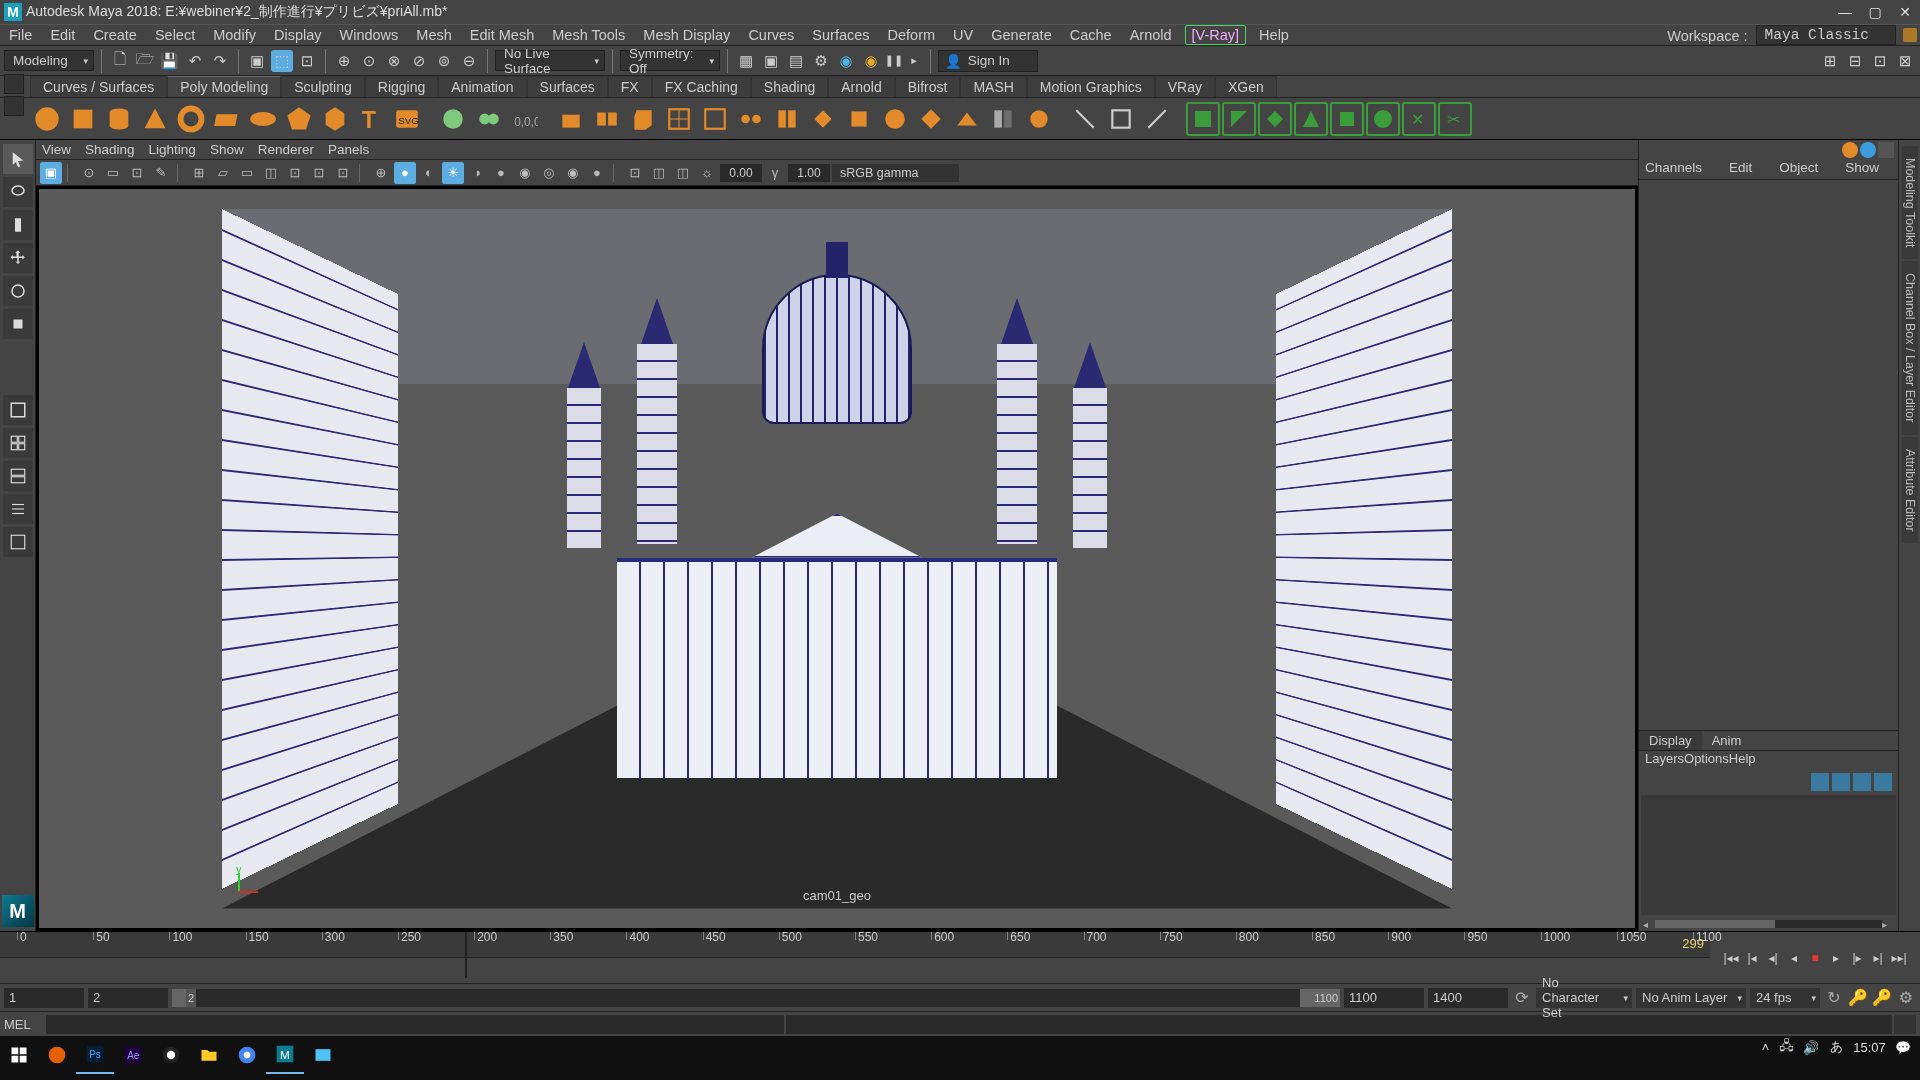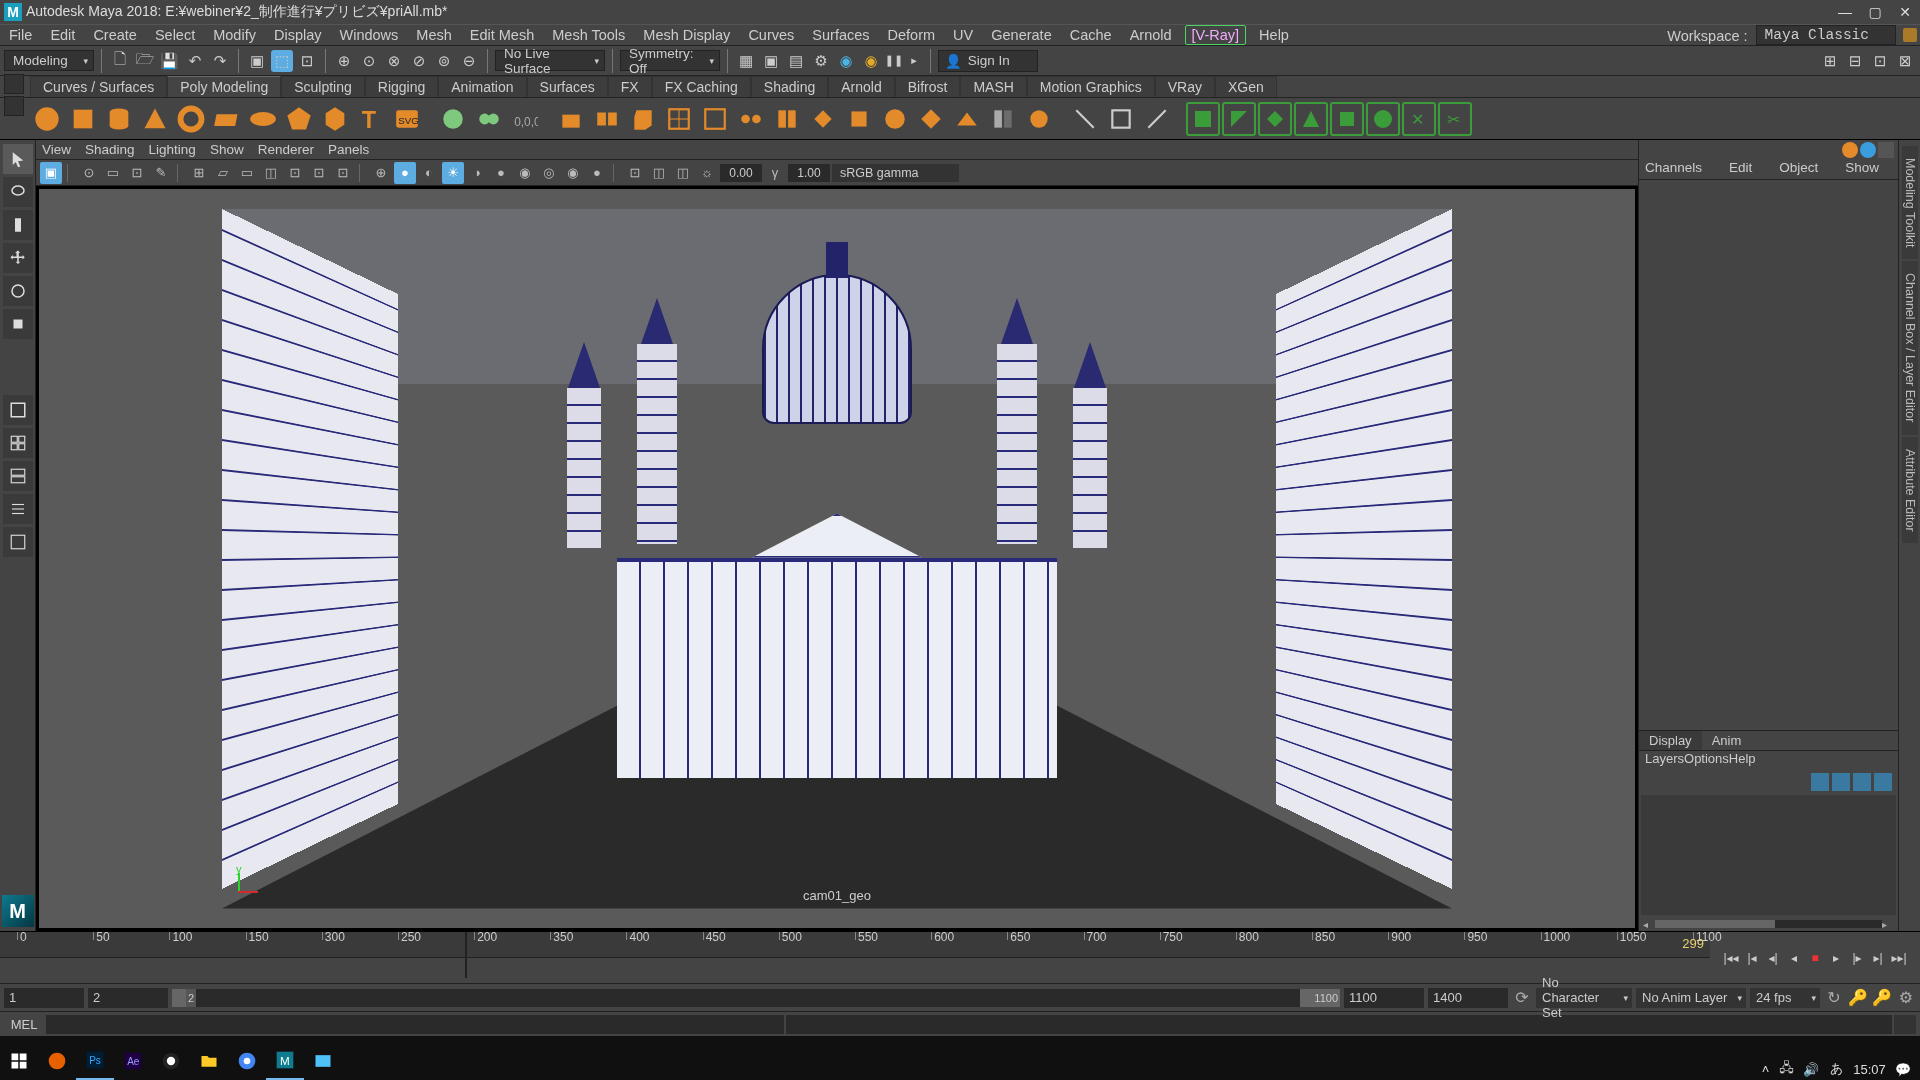--- a/index.html
+++ b/index.html
@@ -136,27 +136,27 @@
 .rangerow { height: 28px; background: #444; border-top: 1px solid #222; display: flex; align-items: center; padding: 0 4px; gap: 4px; }
 .rangerow .num { width: 80px; height: 20px; background: #2a2a2a; font-size: 13px; display: flex; align-items: center; padding: 0 5px; }
 .rangerow .slider { flex: 1; height: 18px; background: #2a2a2a; position: relative; }
 .rangerow .slider .hnd { position: absolute; height: 18px; background: #666; }
 .rangerow .dd { height: 20px; background: #333; font-size: 13px; padding: 0 18px 0 6px; display: flex; align-items: center; position: relative; }
 .rangerow .dd::after { content: "▾"; position: absolute; right: 4px; font-size: 9px; }
 .rangerow .ico { width: 20px; height: 20px; display: flex; align-items: center; justify-content: center; color: #aaa; cursor: pointer; }
 
 
 .cmdrow { height: 25px; background: #444; border-top: 1px solid #222; display: flex; align-items: center; padding: 0 4px; gap: 2px; }
-.cmdrow .lbl { width: 40px; font-size: 13px; text-align: center; }
+.cmdrow .lbl { width: 40px; font-size: 13px; text-align: left; }
 .cmdrow .inp { flex: 1; height: 19px; background: #2a2a2a; }
 .cmdrow .out { flex: 1.5; height: 19px; background: #2a2a2a; }
 .cmdrow .end { width: 22px; height: 19px; background: #333; }
 
 
-.taskbar { height: 44px; background: #101010; display: flex; align-items: flex-end; }
+.taskbar { height: 44px; background: #101010; display: flex; align-items: flex-start; }
 .taskbar .tb-btn { width: 38px; height: 38px; display: flex; align-items: center; justify-content: center; cursor: pointer; }
 .taskbar .active-b { border-bottom: 2px solid #76b9ed; }
 .taskbar .spacer { flex: 1; }
 .taskbar .tray { display: flex; align-items: center; gap: 10px; padding: 0 8px; font-size: 13px; color: #ddd; }
 .taskbar .jp { font-size: 13px; }
 
 </style>
 </head>
 <body>
 

